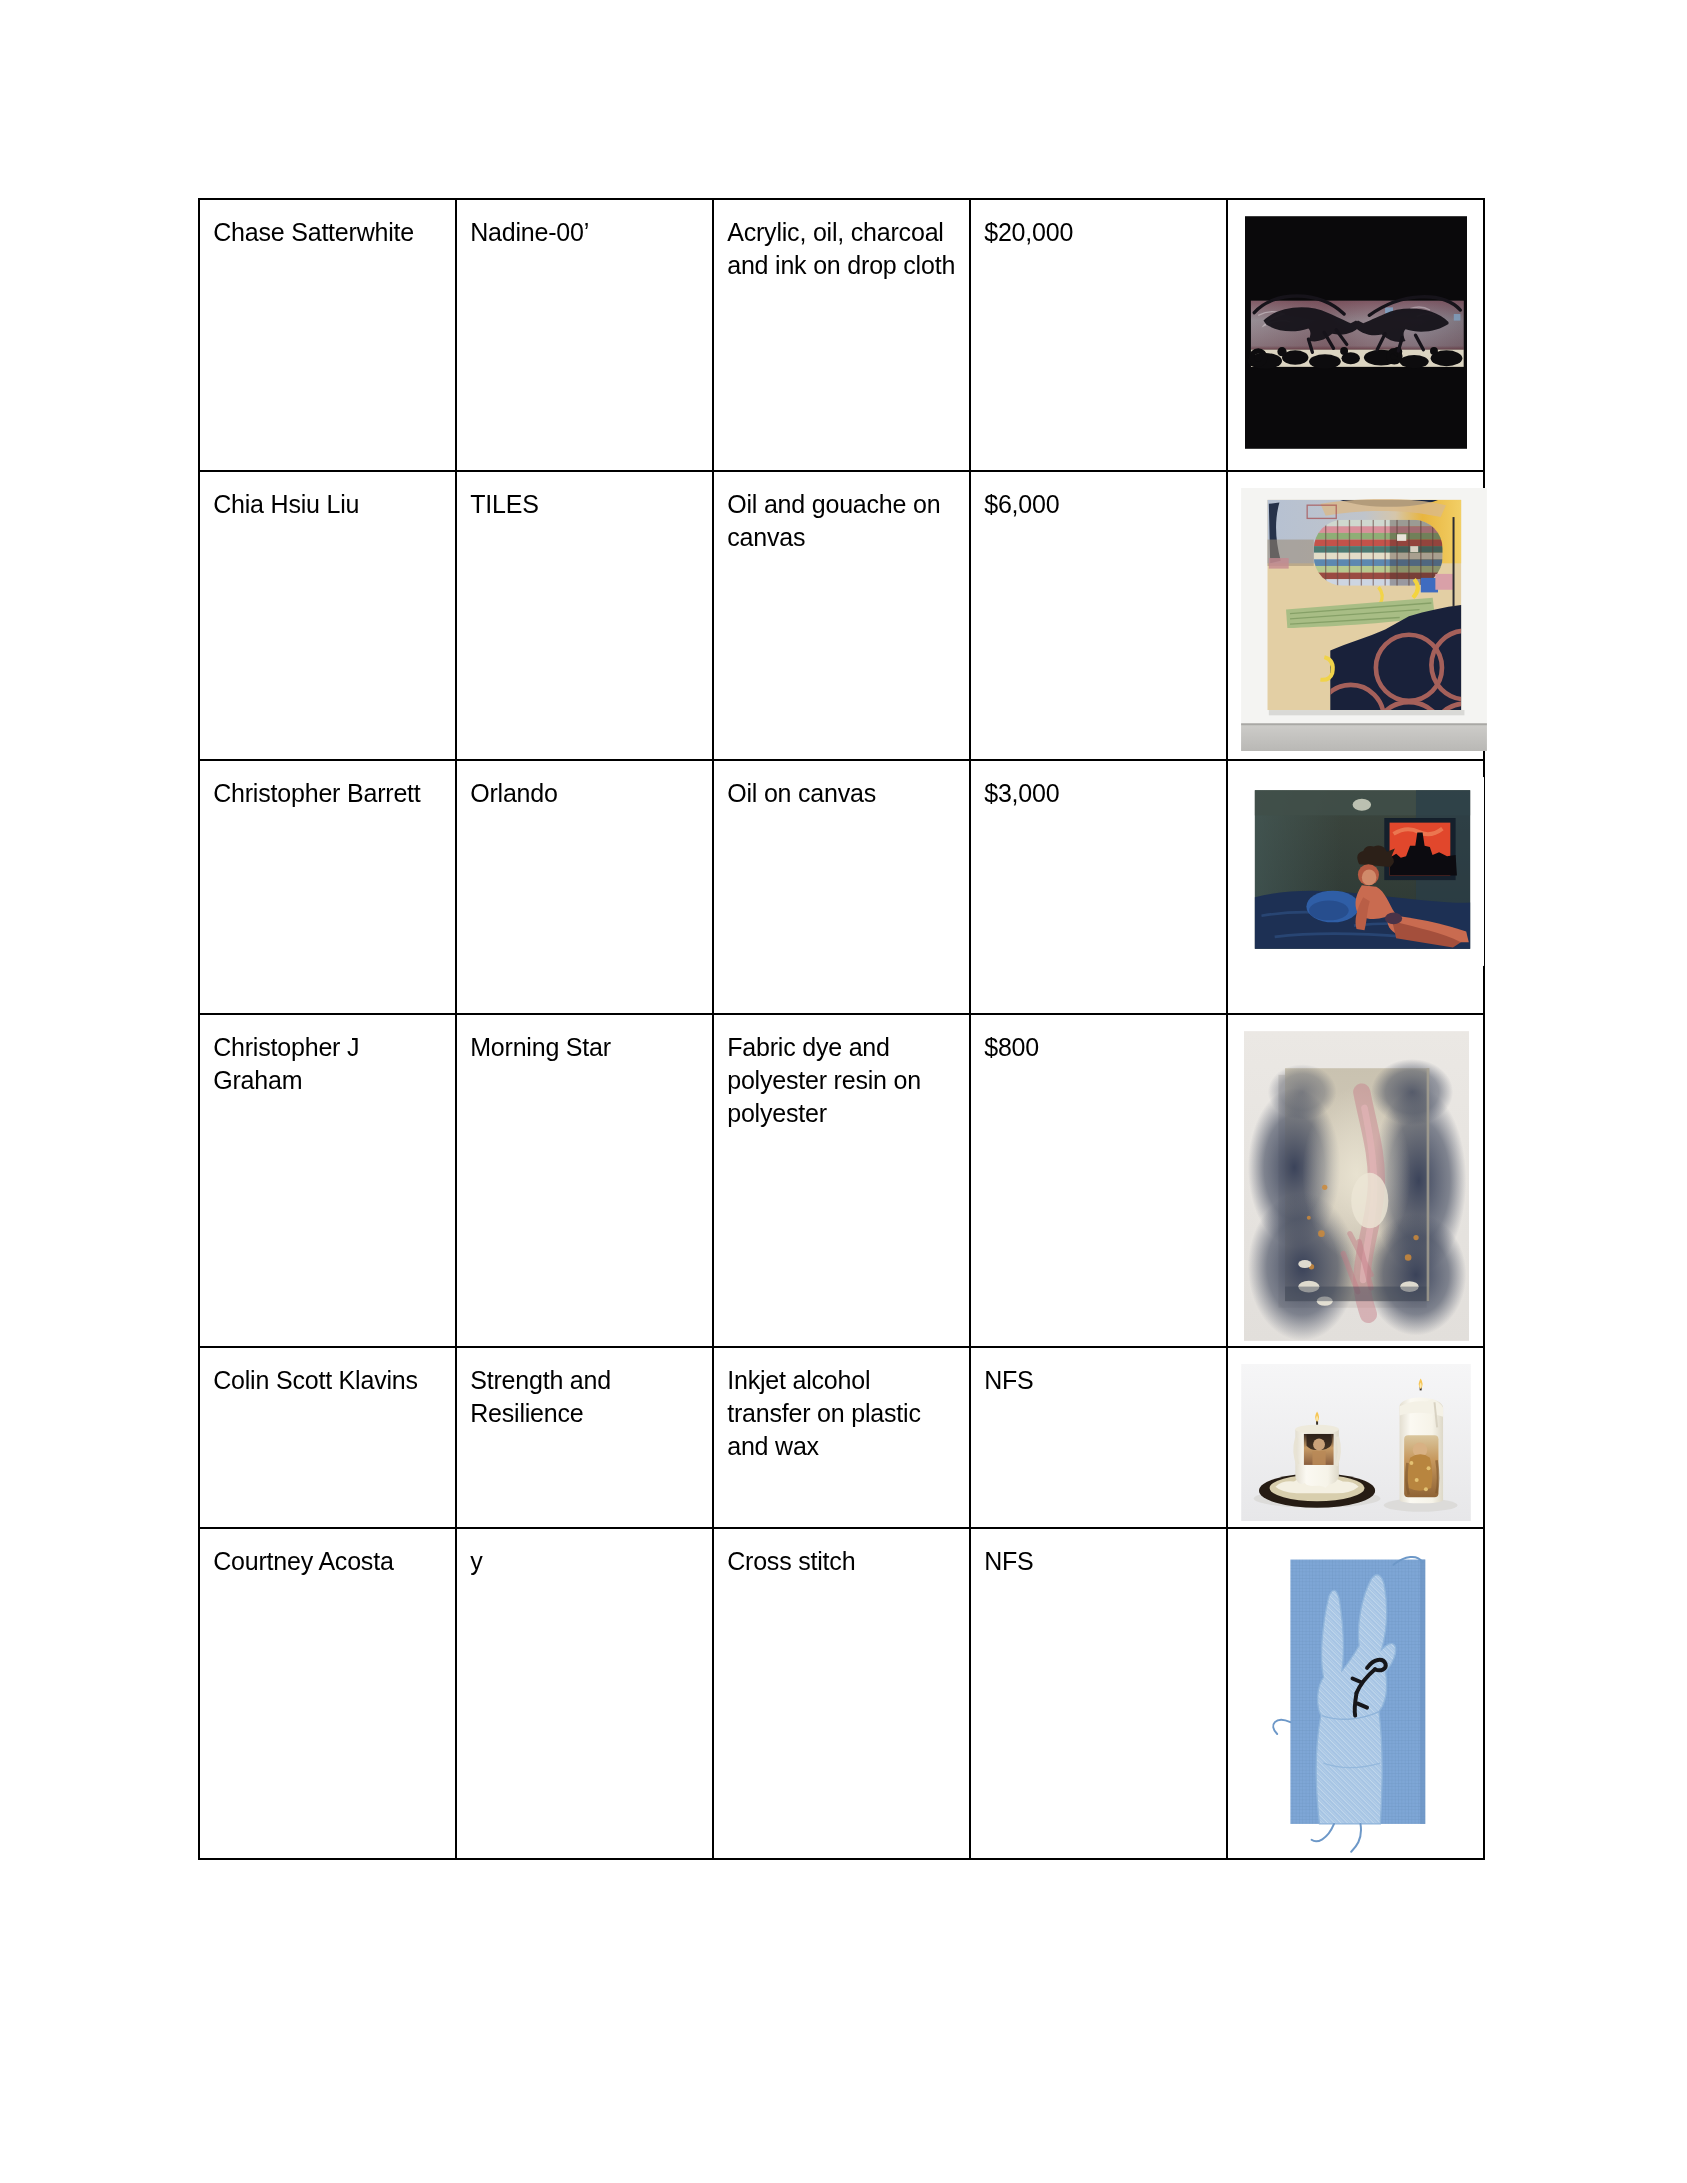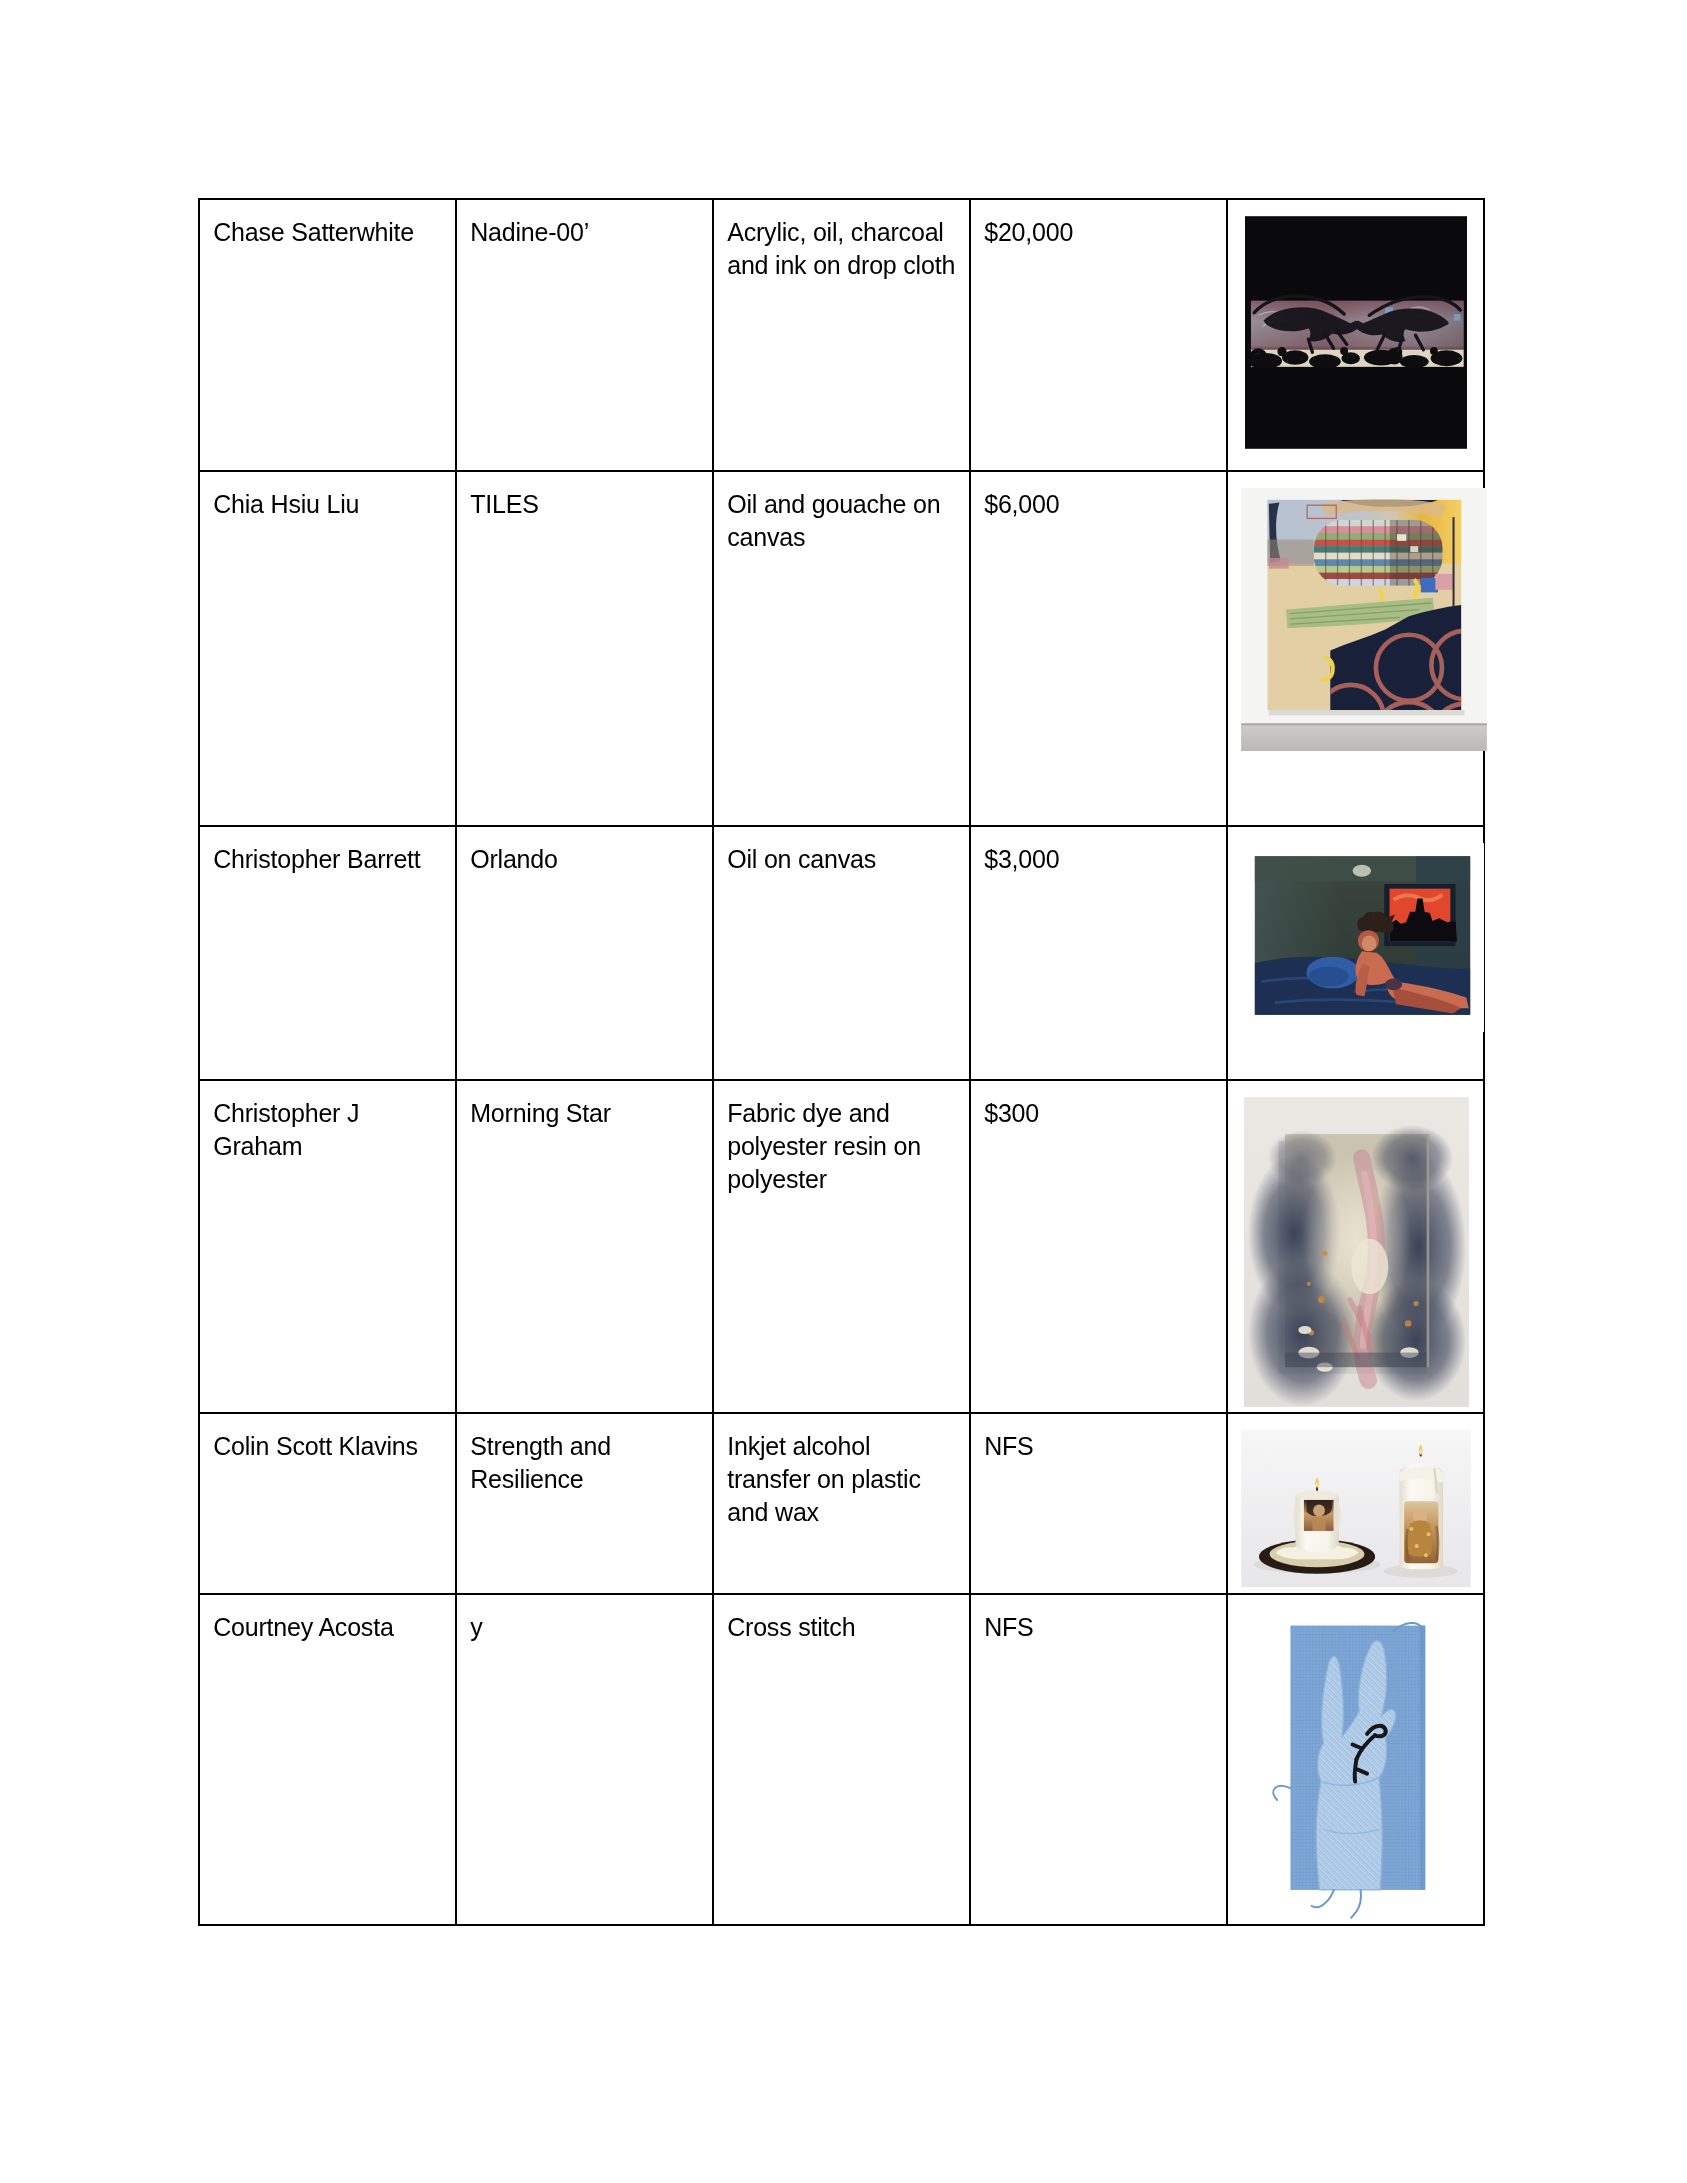--- a/index.html
+++ b/index.html
@@ -20,21 +20,21 @@
   table.catalog td{
     border:2.6px solid #000000;
     vertical-align:top;
     padding:16px 12px 5.3px 13.2px;
     font-size:25px;
     line-height:33px;
     letter-spacing:-0.2px;
     word-wrap:break-word;
   }
   tr.r1{height:272px;}
-  tr.r2{height:355px;}
+  tr.r2{height:289px;}
   tr.r3{height:254px;}
   tr.r4{height:333px;margin-top:47px;}
   tr.r5{height:175px;}
   tr.r6{height:250px;}
   td.image-cell{
     padding:4px;
     vertical-align:middle;
     text-align:center;
   }
   .artwork{display:inline-block;vertical-align:middle;}
@@ -238,21 +238,21 @@
             <ellipse cx="210" cy="194" rx="13" ry="9" fill="#4a3348"></ellipse>
           </g>
         </svg>
       </td>
     </tr>
 
     <tr class="r4">
       <td><span>Christopher J Graham</span></td>
       <td><span>Morning Star</span></td>
       <td><span>Fabric dye and polyester resin on polyester</span></td>
-      <td><span>$300</span></td>
+      <td><span>$800</span></td>
       <td class="image-cell">
         <svg class="artwork" width="225" height="310" viewBox="0 0 340 468">
           <defs>
             <linearGradient id="m-wall" x1="0" y1="0" x2="0" y2="1">
               <stop offset="0" stop-color="#ebe8e4"></stop>
                   <stop offset="1" stop-color="#e2dfdb"></stop>
             </linearGradient>
             <linearGradient id="m-base" x1="0" y1="0" x2="0" y2="1">
               <stop offset="0" stop-color="#c9c2b0"></stop>
                   <stop offset="0.5" stop-color="#d4ccbc"></stop>

